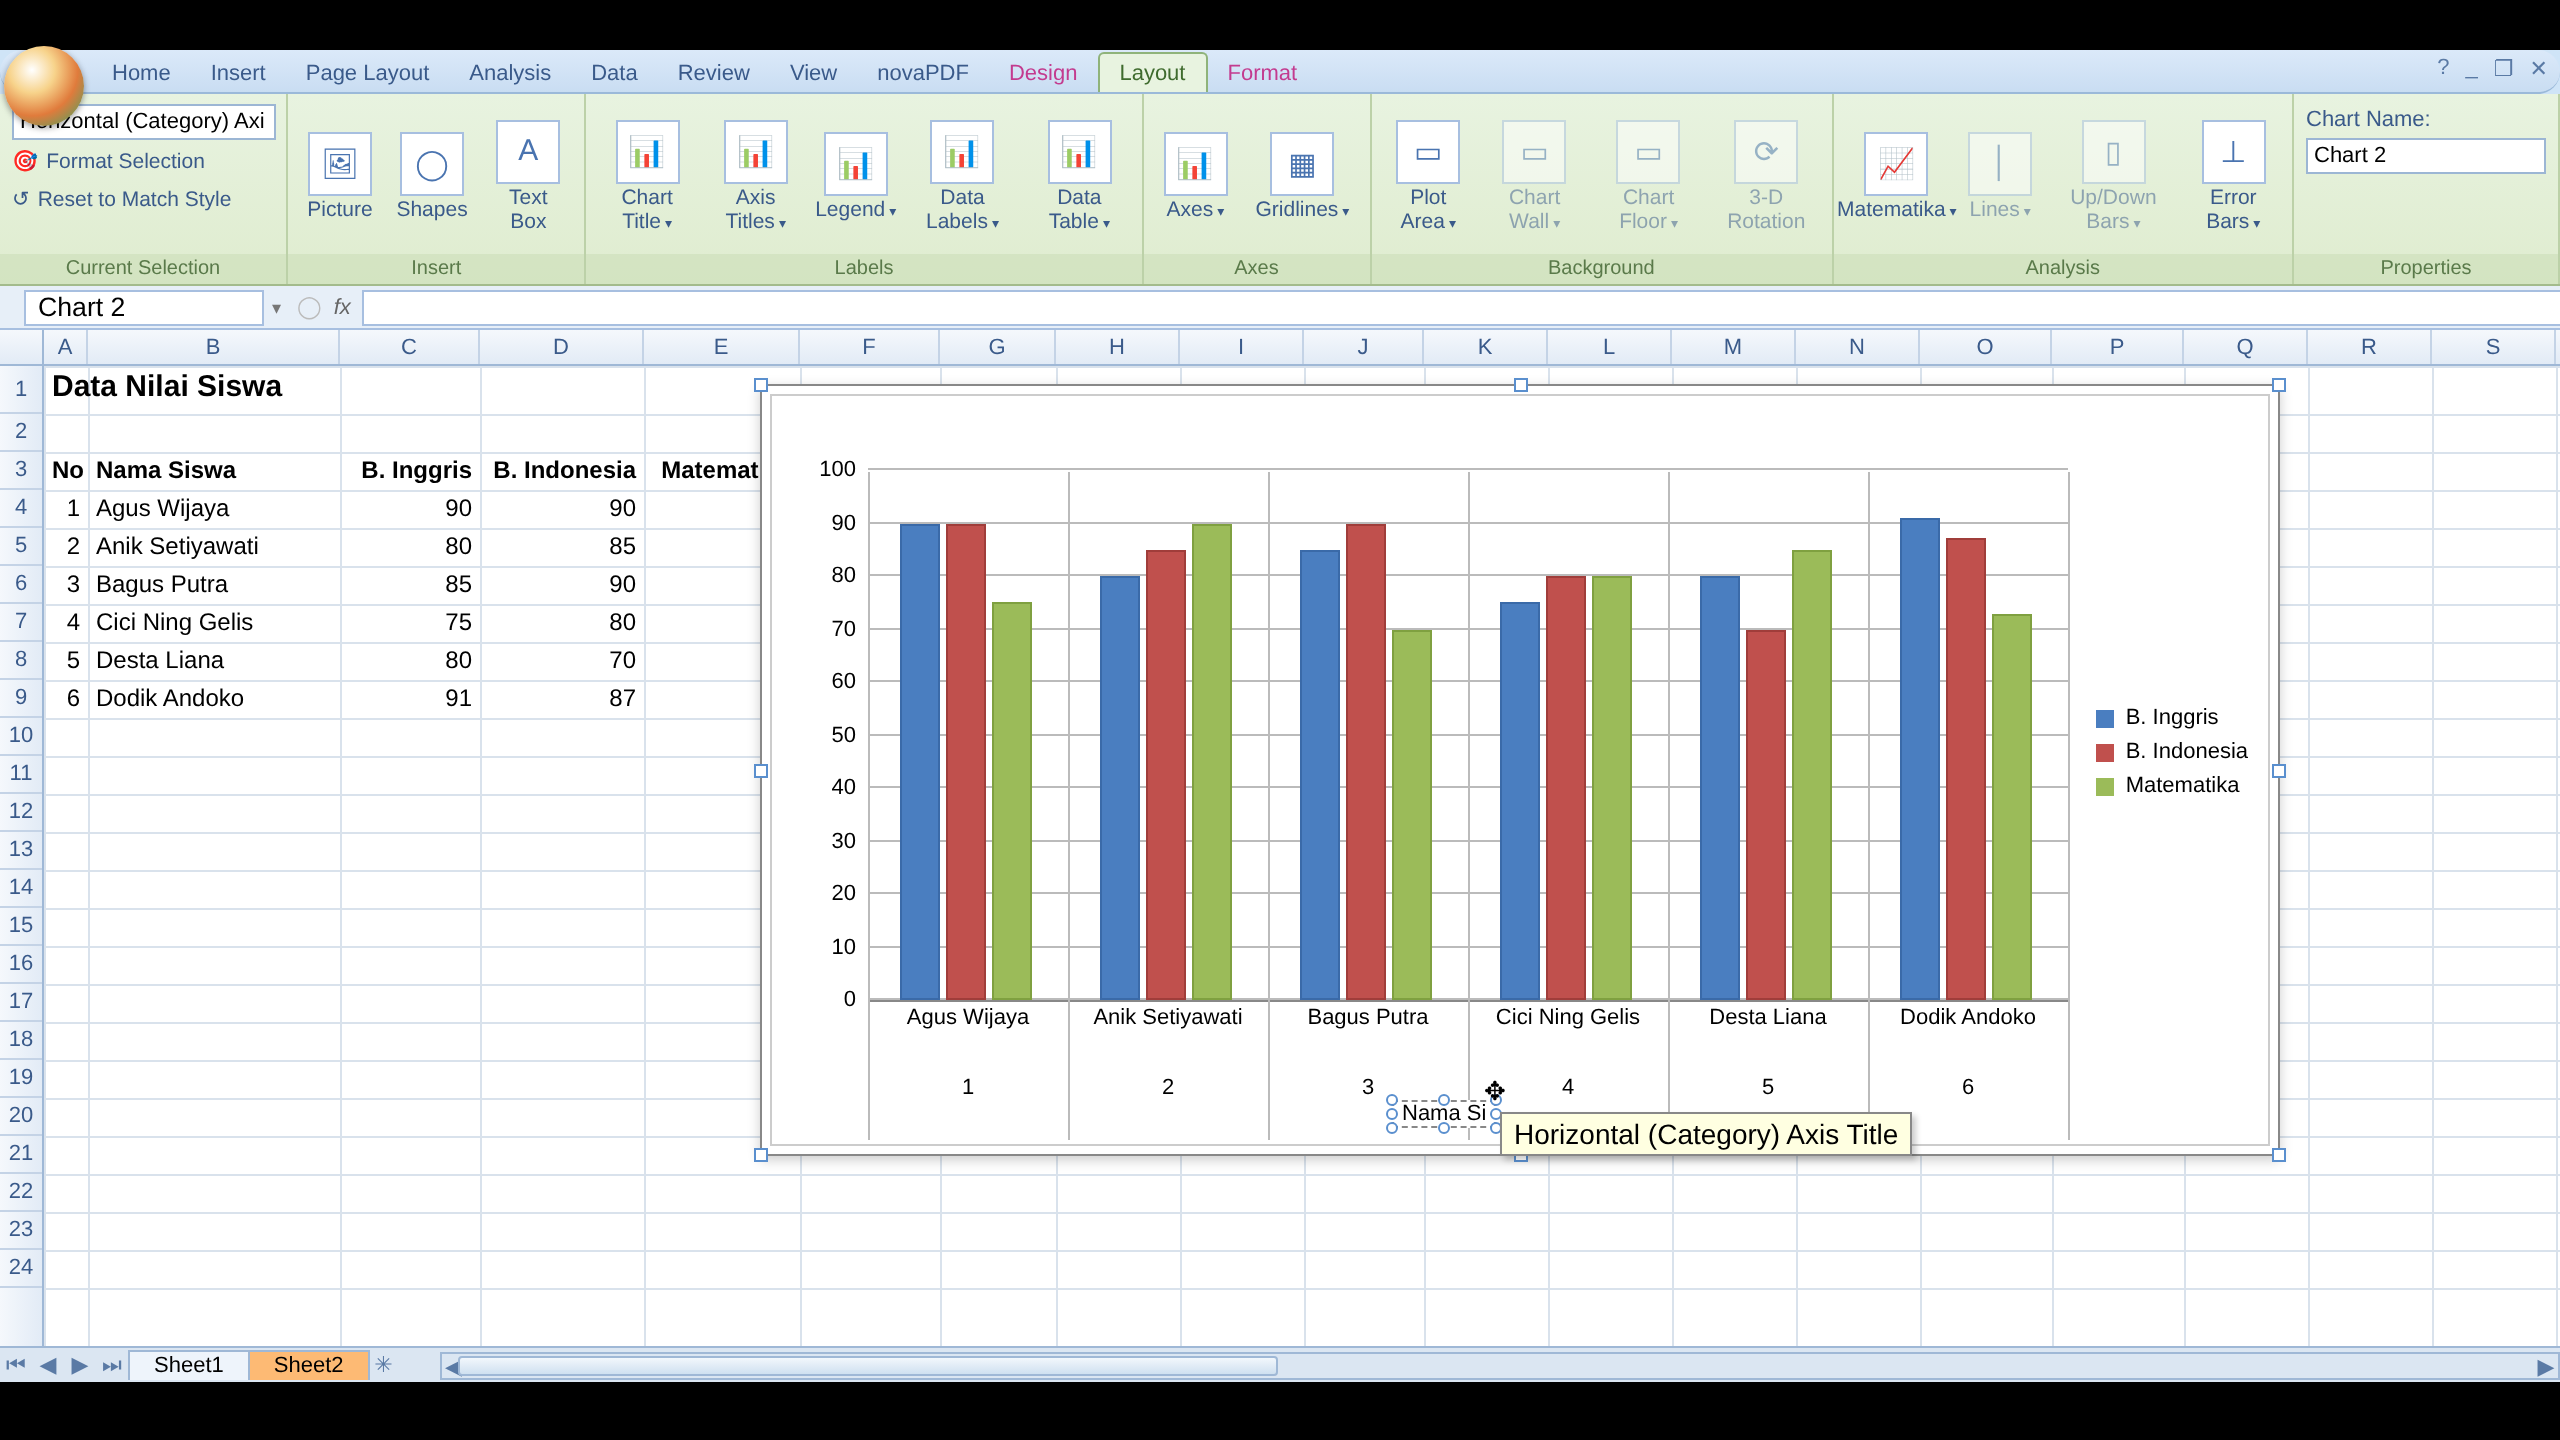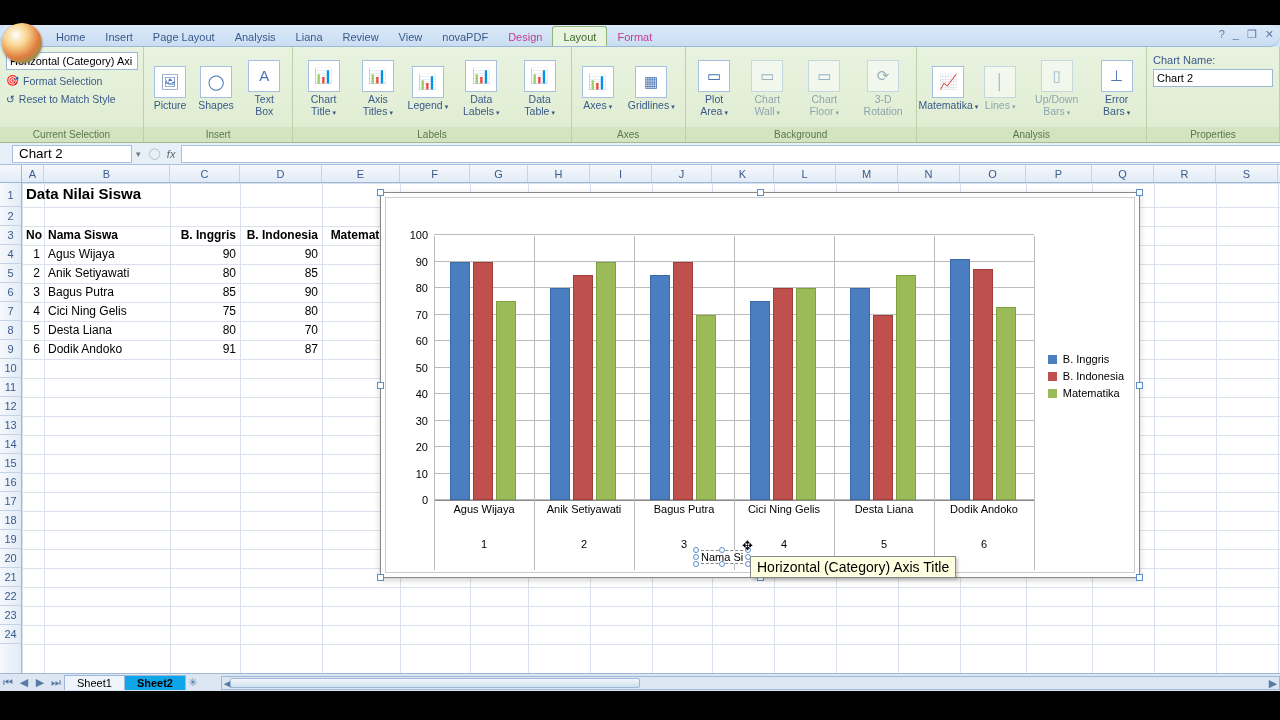--- a/index.html
+++ b/index.html
@@ -56,40 +56,40 @@
 .legend{position:absolute;right:10px;top:150px;font-size:11px;}
 .legend div{display:flex;align-items:center;gap:6px;margin:5px 0;}
 .lg-sw{width:9px;height:9px;}
 .axis-title-box{position:absolute;left:310px;top:352px;border:1px dashed #888;padding:0 4px;font-size:11px;background:#fff;}
 .axis-title-box .h{position:absolute;width:6px;height:6px;background:#fff;border:1px solid #5a8fce;border-radius:50%;}
 .tooltip{position:absolute;left:364px;top:358px;background:#ffffe1;border:1px solid #888;padding:2px 6px;font-size:14px;box-shadow:2px 2px 3px rgba(0,0,0,.2);}
 .move-cursor{position:absolute;left:356px;top:340px;font-size:13px;color:#000;}
 .sheet-tabs{height:18px;background:#dbe6f2;display:flex;align-items:center;font-size:11px;border-top:1px solid #9fb8d6;}
 .nav-btn{width:16px;text-align:center;color:#5a7aa5;cursor:pointer;}
 .stab{padding:1px 12px;background:#eef4fb;border:1px solid #9fb8d6;border-bottom:none;margin-right:-1px;cursor:pointer;}
-.stab.active{background:#0ea5e9;font-weight:bold;}
+.stab.active{background:#fdba74;font-weight:normal;}
 .hscroll{flex:1;margin-left:20px;height:14px;background:#dbe6f2;border:1px solid #9fb8d6;position:relative;}
 .hscroll .thumb{position:absolute;left:8px;top:1px;height:10px;width:410px;background:linear-gradient(#f2f7fc,#cfe0f0);border:1px solid #9fb8d6;border-radius:2px;}
 .status{height:18px;background:linear-gradient(#dceaf8,#bed5ee);display:flex;align-items:center;justify-content:space-between;font-size:11px;color:#3a5a8a;padding:0 8px;}
 .zoom{display:flex;align-items:center;gap:6px;}
 .zoom .slider{width:90px;height:3px;background:#8fabc9;position:relative;}
 .zoom .slider::after{content:'';position:absolute;left:44px;top:-4px;width:8px;height:11px;background:#eef4fb;border:1px solid #7a98bb;border-radius:2px;}
 .view-btn{width:16px;height:14px;border:1px solid #9fb8d6;background:#eef4fb;cursor:pointer;}
 </style>
 </head>
 <body>
 
 <div class="app">
   <div class="office-orb"></div>
   <div class="tabs-row">
     <span class="tab">Home</span>
     <span class="tab">Insert</span>
     <span class="tab">Page Layout</span>
     <span class="tab">Analysis</span>
-    <span class="tab">Liana</span>
+    <span class="tab">Data</span>
     <span class="tab">Review</span>
     <span class="tab">View</span>
     <span class="tab">novaPDF</span>
     <span class="tab color">Design</span>
     <span class="tab color active">Layout</span>
     <span class="tab color">Format</span>
     <div class="win-ctrl">
       <span>?</span>
       <span>_</span>
       <span>❐</span>

